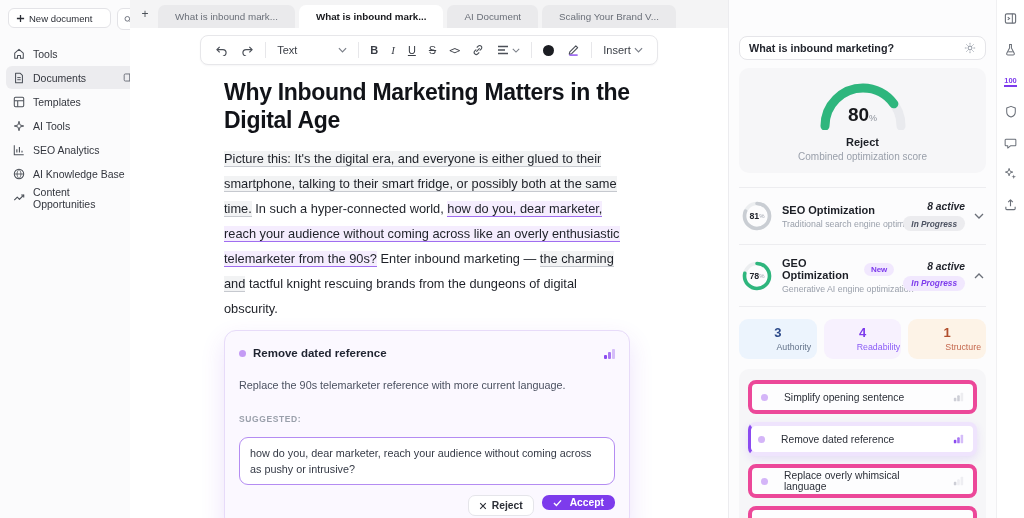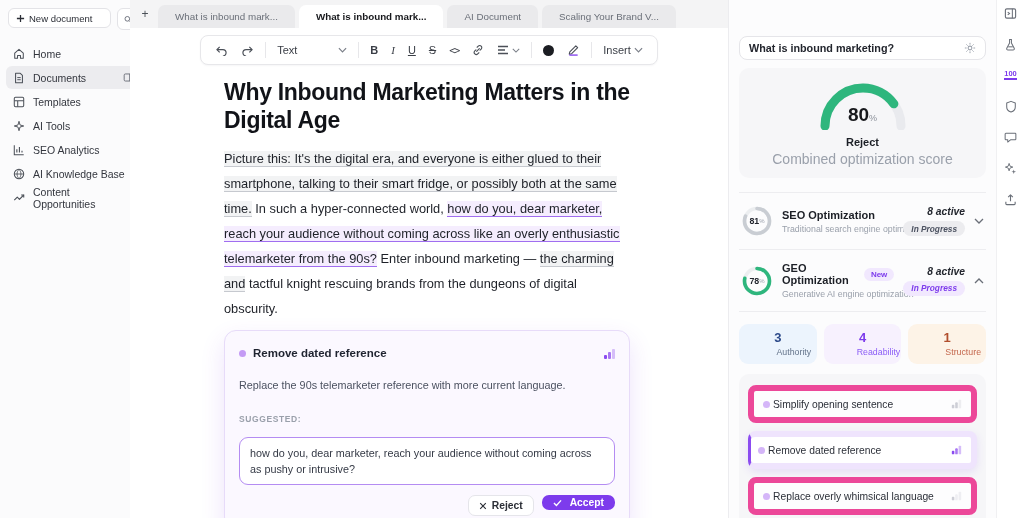--- a/index.html
+++ b/index.html
@@ -59,21 +59,21 @@
 
   
   .panel{position:absolute;right:28px;top:0;width:268px;height:100%;background:#fcfcfd;border-left:1px solid #ececef;box-sizing:border-box;padding:36px 10px 0 10px;}
   .panel-q{display:flex;align-items:center;height:22px;background:#fff;border:1px solid #e5e5e9;border-radius:8px;padding:0 9px;font-size:10.8px;font-weight:bold;color:#23262e;}
   .panel-q .gear{margin-left:auto;color:#9aa0ab;display:flex;cursor:pointer;}
   .score-card{margin-top:8px;background:#f6f6f8;border-radius:10px;padding:10px 0 11px;text-align:center;}
   .gauge-wrap{position:relative;width:96px;margin:0 auto;}
   .gauge-val{position:absolute;left:0;right:0;top:26px;font-size:19px;font-weight:bold;color:#17181c;}
   .gauge-val .unit{font-size:9px;color:#8a8f99;font-weight:normal;}
   .score-title{font-size:11px;font-weight:bold;margin-top:2px;color:#1c1f26;}
-  .score-sub{font-size:14px;color:#9aa0ab;margin-top:3px;}
+  .score-sub{font-size:10px;color:#9aa0ab;margin-top:3px;}
   .opt-rows{margin-top:14px;border-top:1px solid #ededf0;}
   .opt-row{display:flex;align-items:center;gap:9px;padding:12px 2px;border-bottom:1px solid #ededf0;cursor:pointer;}
   .ring-wrap{position:relative;width:32px;height:32px;flex:none;}
   .ring-val{position:absolute;inset:0;display:flex;align-items:center;justify-content:center;font-size:8.8px;font-weight:bold;color:#23262e;}
   .ring-val .unit{font-size:6px;color:#9aa0ab;font-weight:normal;}
   .opt-main{flex:1;min-width:0;}
   .opt-title{font-size:11px;font-weight:bold;color:#1c1f26;display:flex;align-items:center;gap:6px;}
   .badge-new{font-size:8px;font-weight:bold;color:#7d3bec;background:#f1e8fe;border-radius:8px;padding:2px 7px;}
   .opt-sub{font-size:8.8px;color:#9aa0ab;margin-top:3px;white-space:nowrap;}
   .opt-right{text-align:right;flex:none;font-style:italic;}
@@ -84,28 +84,28 @@
   .opt-chev{color:#6a6f78;flex:none;display:flex;}
   .stats{display:flex;gap:7px;margin-top:12px;}
   .stat{flex:1;border-radius:9px;text-align:center;padding:6px 0 7px;}
   .stat .num{font-size:13px;font-weight:bold;}
   .stat .lbl{font-size:8.8px;margin-top:2px;padding-left:32px;}
   .stat.blue{background:#ecf4fd;}.stat.blue .num{color:#2d4a8a;}.stat.blue .lbl{color:#64748b;}
   .stat.purple{background:#f7f1fe;}.stat.purple .num{color:#7d3bec;}.stat.purple .lbl{color:#8b5cf6;}
   .stat.orange{background:#fdf3e7;}.stat.orange .num{color:#b14e2d;}.stat.orange .lbl{color:#c4674d;}
   .sugg-box{margin-top:10px;background:#f6f6f8;border-radius:10px 10px 0 0;padding:11px 9px 0;height:160px;overflow:hidden;}
   .sugg-title{font-size:11px;font-weight:bold;color:#1c1f26;margin-bottom:10px;}
-  .sugg-card{display:flex;align-items:center;gap:3px;background:#fdfdfe;border:6px solid #ec4899;border-radius:8px;height:26px;padding:0 9px;margin-bottom:8px;font-size:10.3px;color:#2b2f38;cursor:pointer;}
+  .sugg-card{display:flex;align-items:center;gap:16px;background:#fdfdfe;border:4px solid #ec4899;border-radius:8px;height:26px;padding:0 9px;margin-bottom:8px;font-size:10.3px;color:#2b2f38;cursor:pointer;}
   .sugg-card .s-dot{width:7px;height:7px;border-radius:50%;background:#d4b5f8;flex:none;}
   .sugg-card .bars{margin-left:auto;}
   .sugg-card.active{background:#fff;border-color:#efe4fd;border-left:3px solid #8b4bf0;box-shadow:0 3px 8px rgba(124,59,236,.13);padding-left:7px;}
 
   
   .iconstrip{position:absolute;right:0;top:0;width:28px;height:100%;background:#fff;border-left:1px solid #f0f0f2;box-sizing:border-box;display:flex;flex-direction:column;align-items:center;padding-top:7px;gap:13px;}
-  .strip-btn{width:18px;height:18px;display:flex;align-items:flex-start;justify-content:center;color:#6a6f78;cursor:pointer;}
+  .strip-btn{width:18px;height:18px;display:flex;align-items:flex-end;justify-content:center;color:#6a6f78;cursor:pointer;}
   .strip-btn.active{color:#7d3bec;}
   .score100{font-size:7.5px;font-weight:bold;color:#7d3bec;border-bottom:2px solid #7d3bec;line-height:9px;}
 </style>
 </head>
 <body>
 
 <div class="app">
 
   <aside class="sidebar">
     <div class="sb-top">
@@ -122,21 +122,21 @@
           </svg>
       </button>
     </div>
     <nav class="nav">
       <div class="nav-item">
         <span class="icn">
             <svg width="12" height="12" viewBox="0 0 14 14">
               <path d="M2 6l5-4.4L12 6v6H8.7V8.7H5.3V12H2z" stroke="currentColor" stroke-width="1.2" fill="none" stroke-linejoin="round"></path>
             </svg>
           </span>
-        <span>Home</span>
+        <span>Tools</span>
       </div>
       <div class="nav-item active">
         <span class="icn">
             <svg width="12" height="12" viewBox="0 0 14 14">
               <path d="M3 1.5h5.5L11 4v8.5H3z" stroke="currentColor" stroke-width="1.2" fill="none" stroke-linejoin="round"></path>
               <path d="M5 6.5h4M5 9h4" stroke="currentColor" stroke-width="1.1"></path>
             </svg>
           </span>
         <span>Documents</span>
         <span class="trail">

